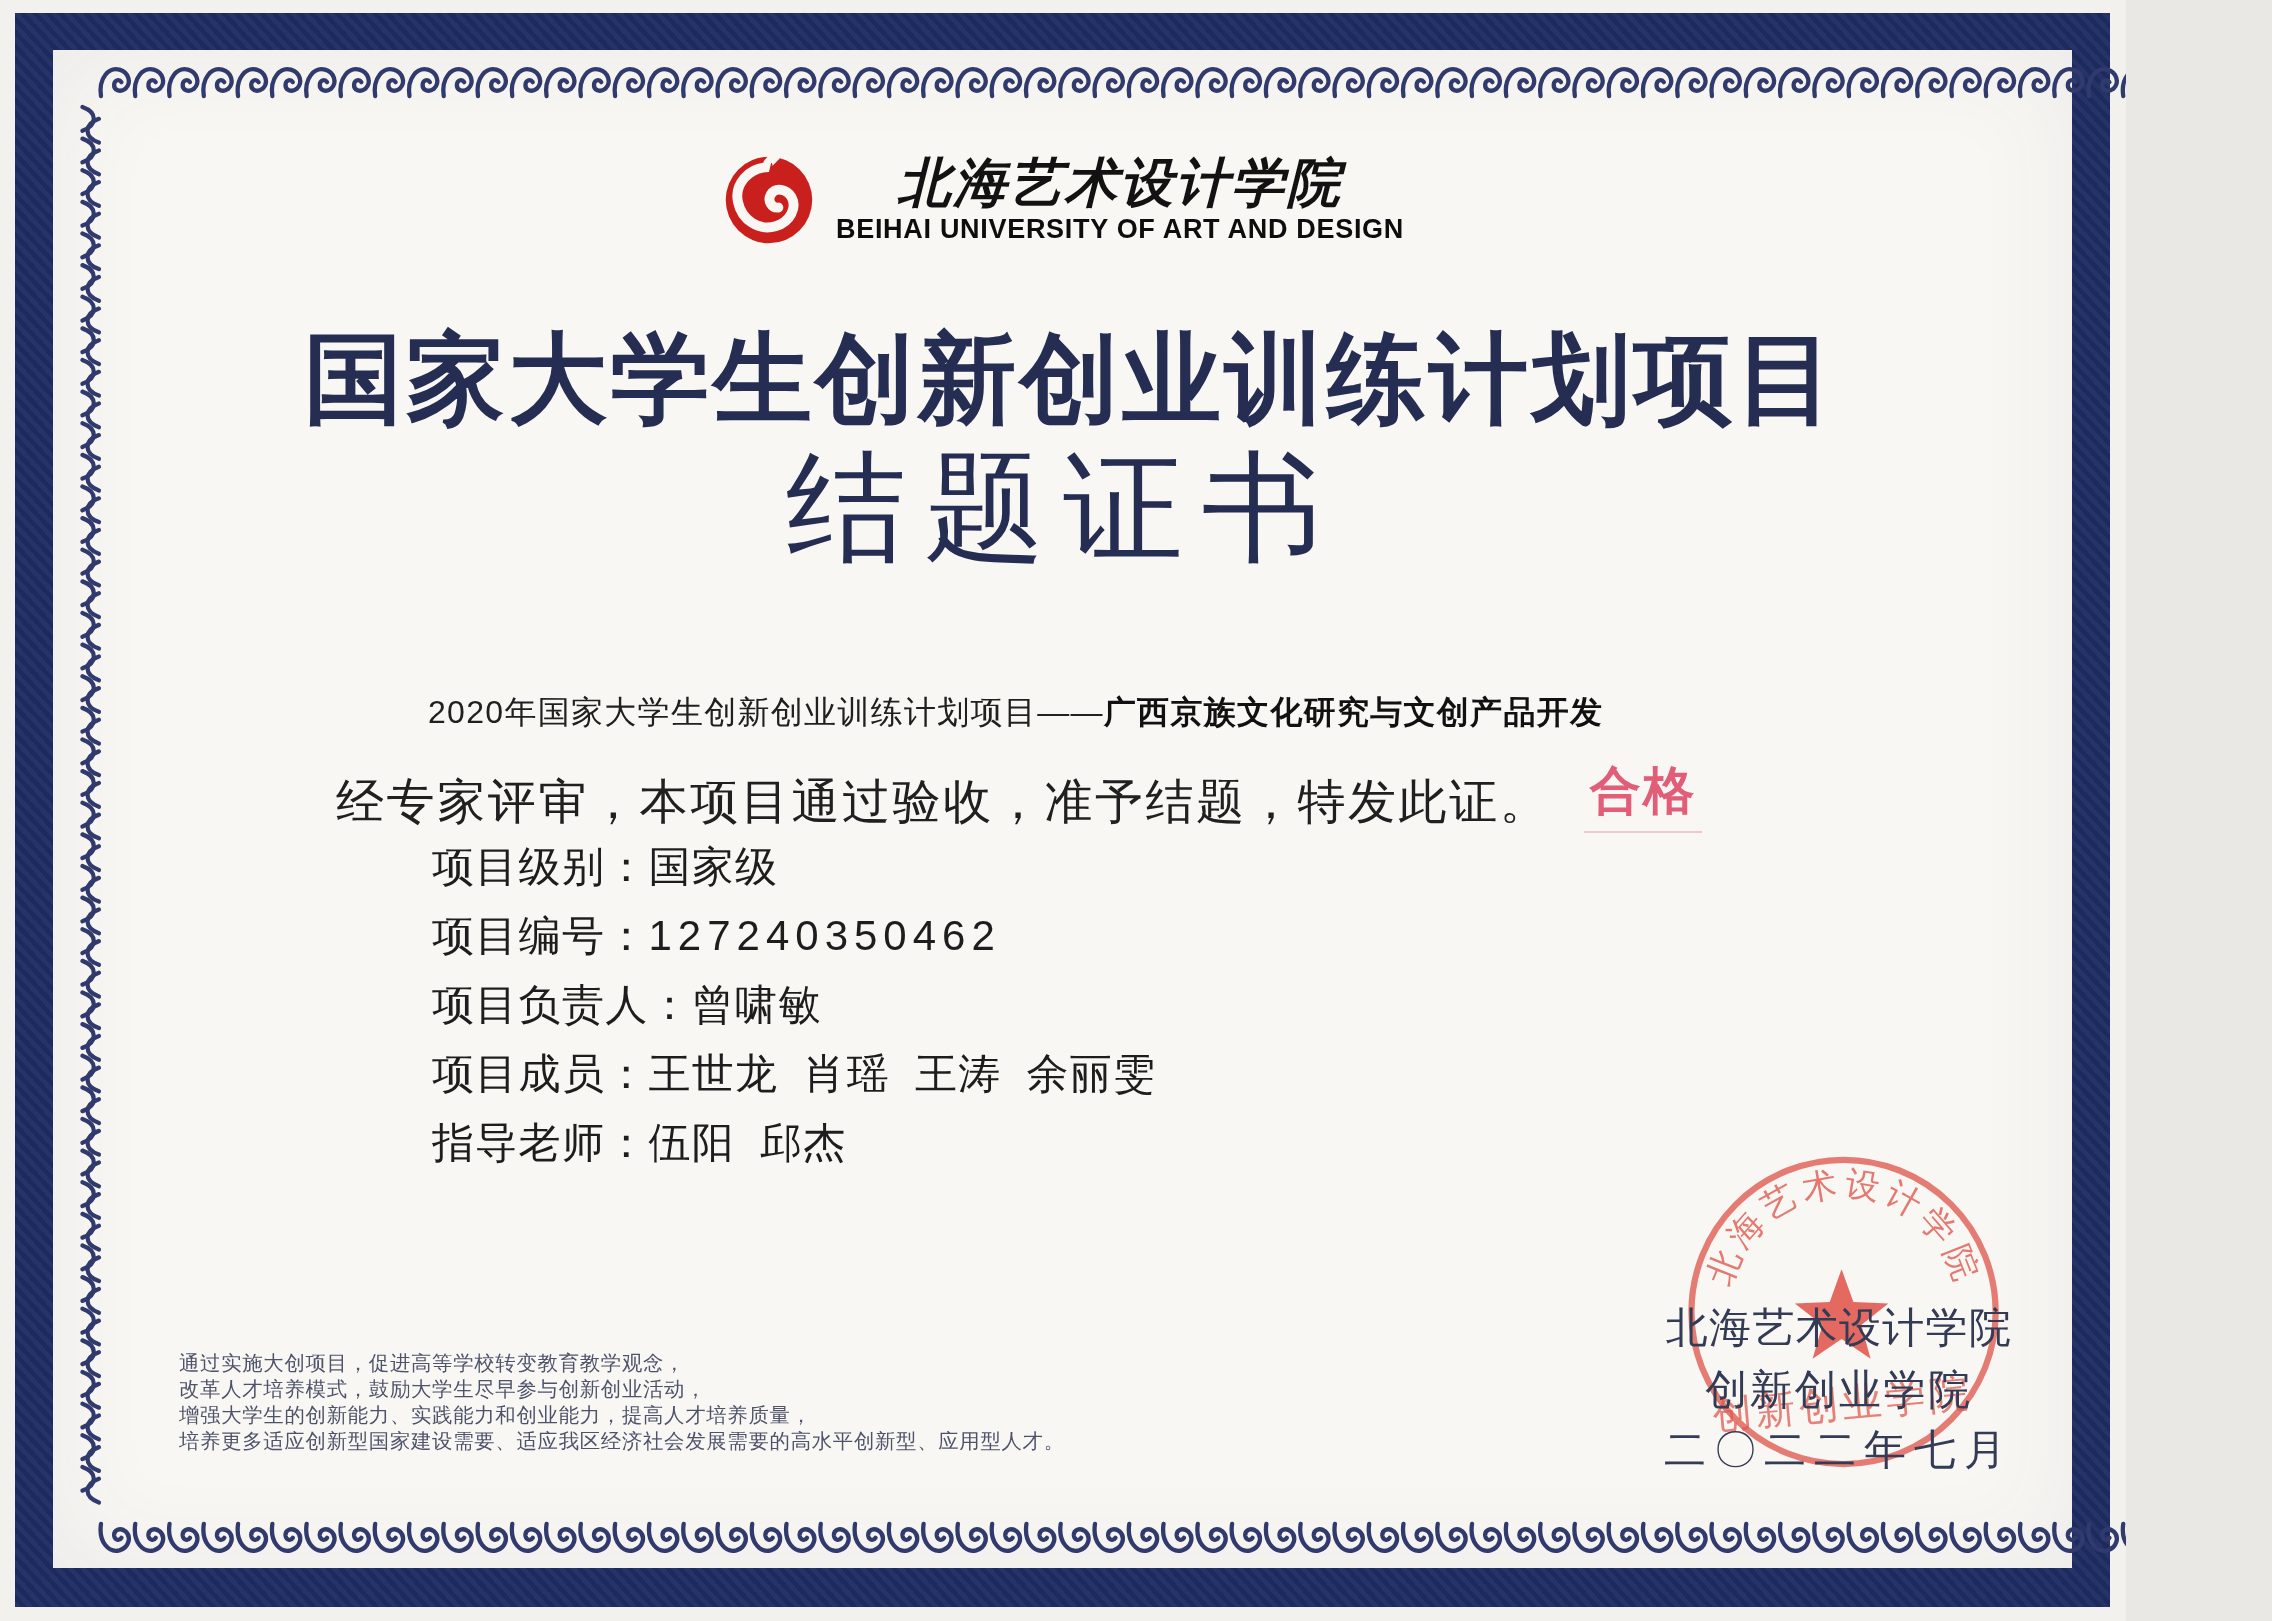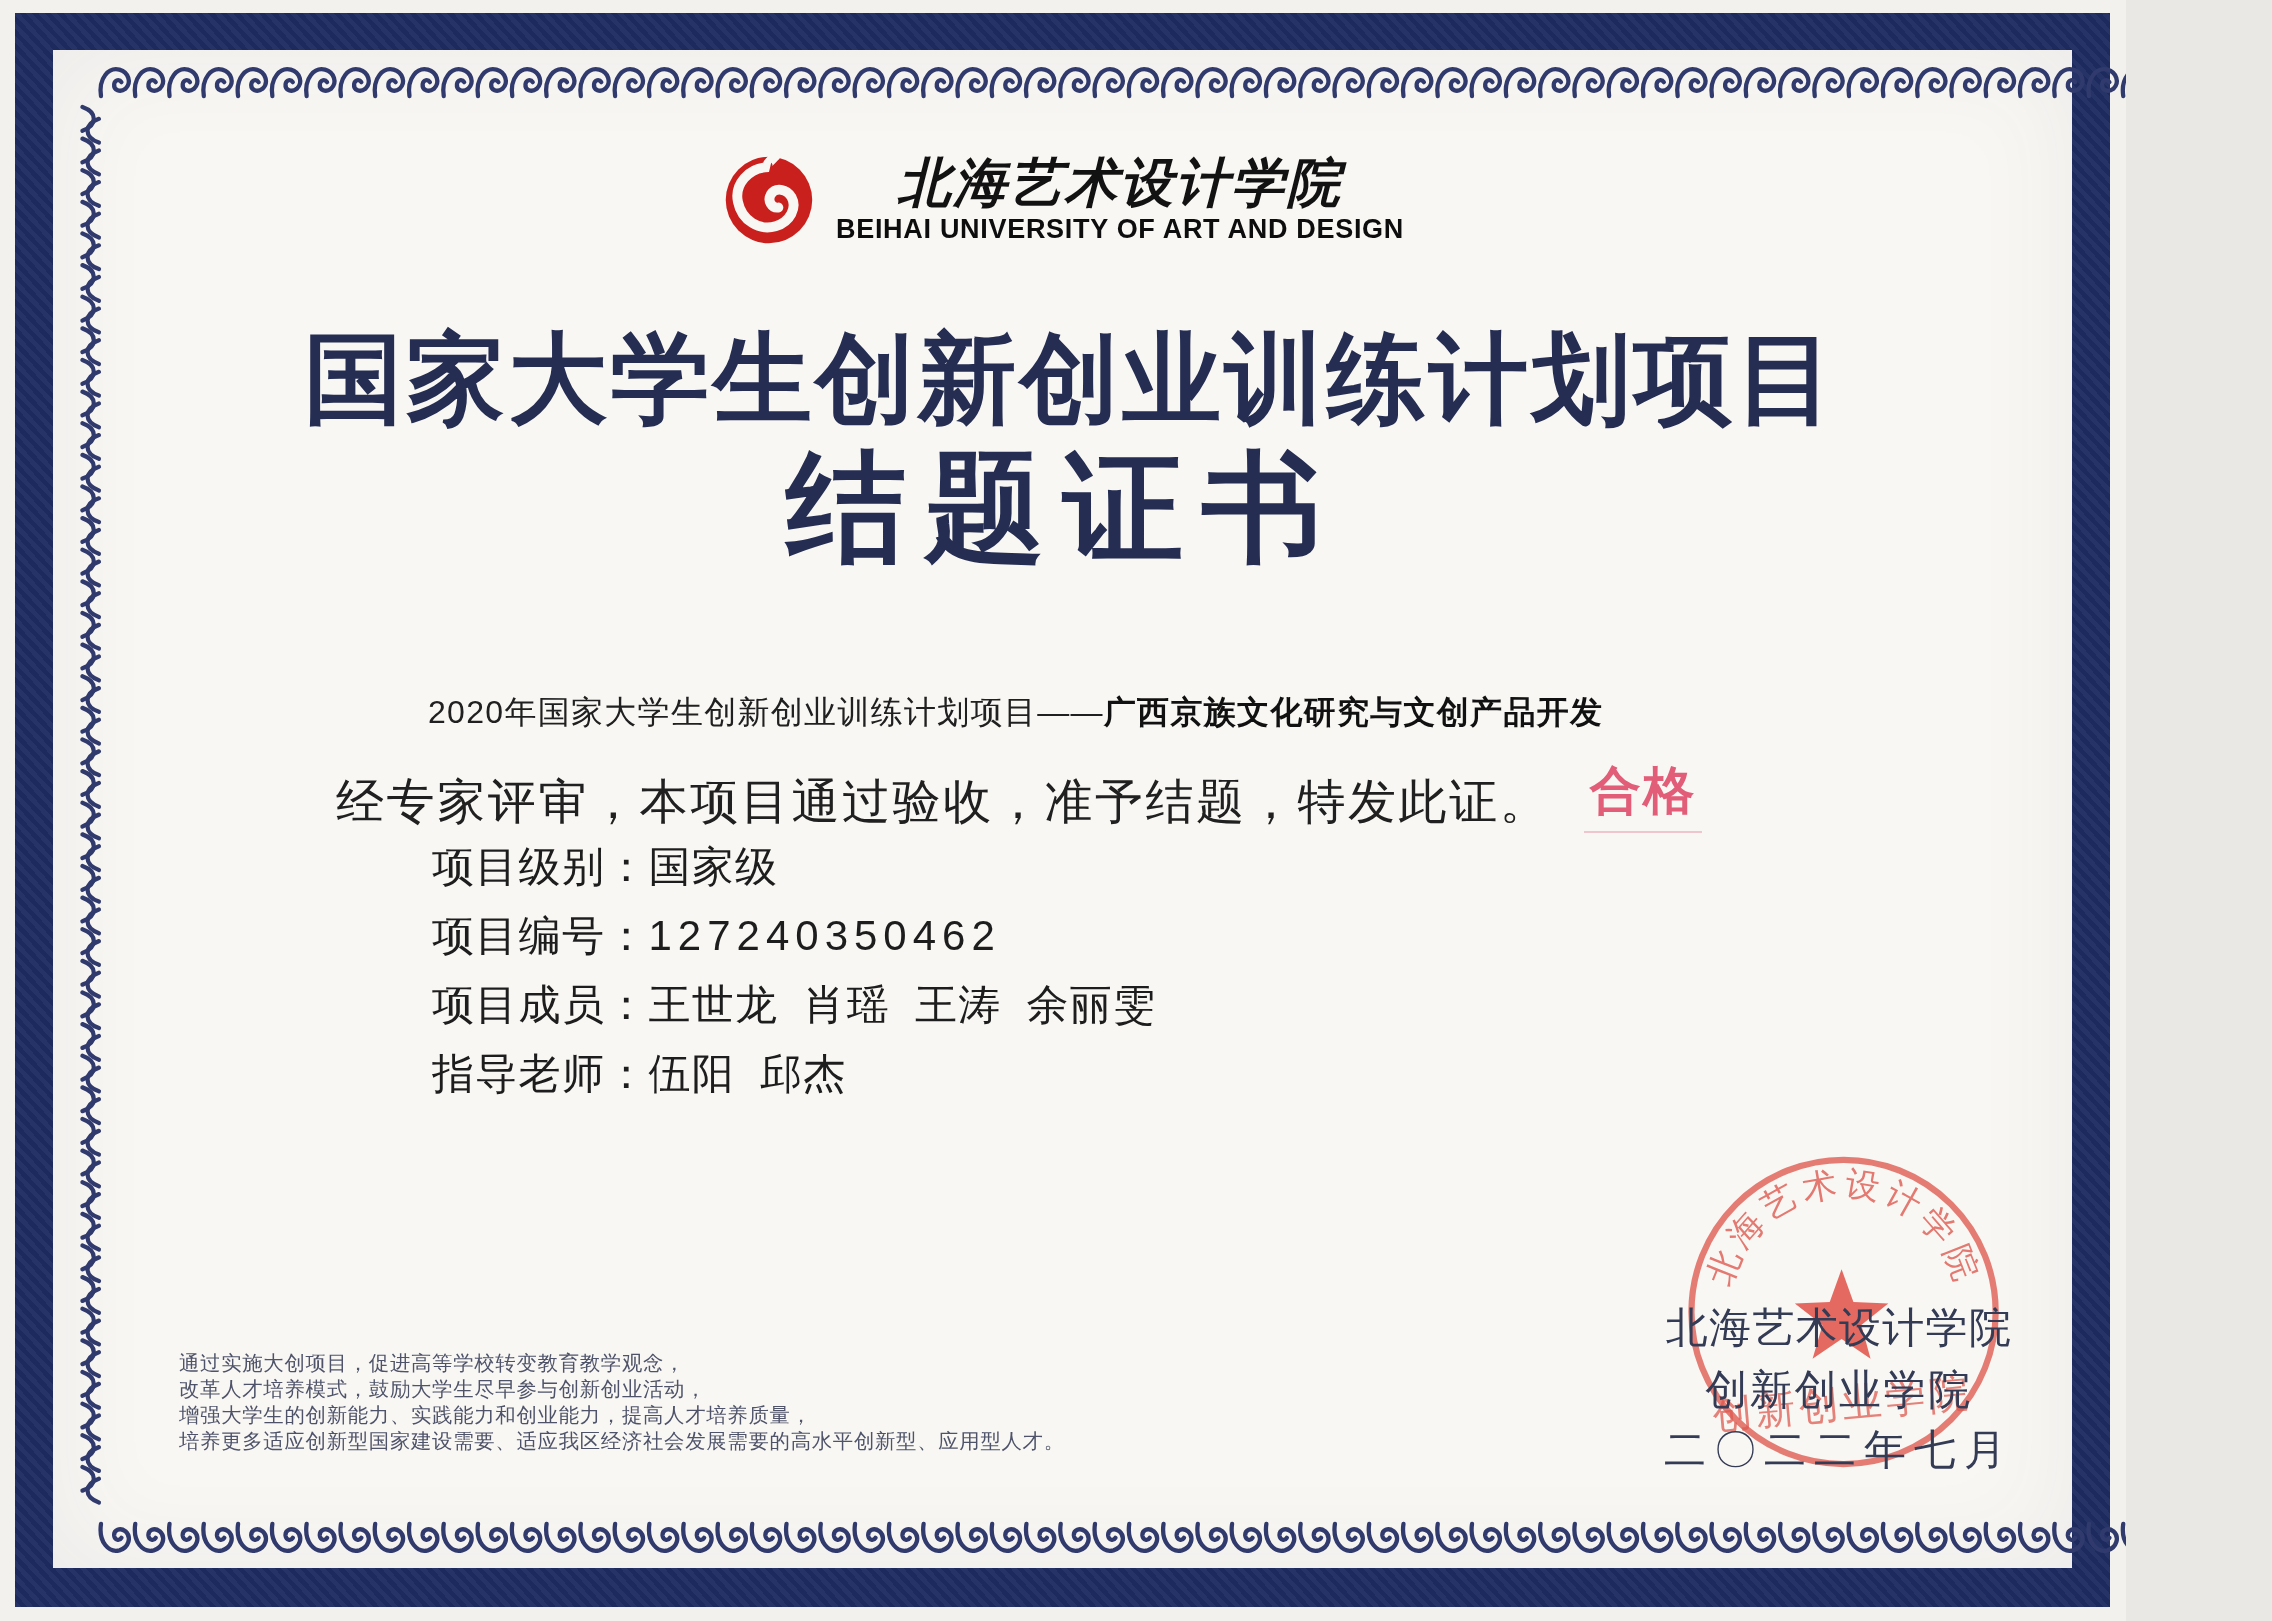--- a/index.html
+++ b/index.html
@@ -25,21 +25,21 @@
   .logo-text{display:flex;flex-direction:column;align-items:center;}
   .logo-cn{font-family:var(--serif);font-weight:bold;font-style:italic;font-size:53px;
            letter-spacing:2.6px;color:#121212;line-height:1;}
   .logo-en{font-family:var(--sans);font-weight:bold;font-size:27px;letter-spacing:0.7px;
            color:#0d0d0d;margin-top:6.6px;line-height:1;}
 
   .title{position:absolute;top:328px;left:0;width:100%;text-align:center;
          font-family:var(--serif);font-weight:bold;font-size:99px;letter-spacing:3.3px;
          color:#252e52;line-height:1.05;margin-left:8px;}
   .subtitle{position:absolute;top:443px;left:0;width:100%;text-align:center;
-         font-family:var(--serif);font-weight:bold;font-size:120px;letter-spacing:18.5px;
+         font-family:var(--serif);font-weight:normal;font-size:120px;letter-spacing:18.5px;
          color:#252e52;line-height:1.1;}
 
   .body-l1{position:absolute;top:691px;left:336px;white-space:nowrap;
            font-size:32px;color:#202020;text-indent:92px;letter-spacing:1.3px;}
   .body-l1 .proj{font-weight:bold;color:#111;}
   .body-l2{position:absolute;top:767px;left:336px;white-space:nowrap;
            font-size:48px;color:#202020;letter-spacing:2.6px;}
   .grade{display:inline-block;font-size:51px;font-weight:bold;color:#e15d78;
          margin-left:34px;position:relative;top:-10.5px;padding:0 5.3px 5.3px 5.3px;
          border-bottom:2px solid rgba(225,93,120,0.32);}
@@ -386,20 +386,21 @@
   <div class="title">国家大学生创新创业训练计划项目</div>
   <div class="subtitle">结题证书</div>
 
   <div class="body-l1"><span>2020年国家大学生创新创业训练计划项目——</span><span class="proj">广西京族文化研究与文创产品开发</span></div>
 
   <div class="body-l2"><span>经专家评审，本项目通过验收，准予结题，特发此证。</span><span class="grade">合格</span></div>
 
   <div class="fields">
     <div class="row"><span>项目级别：</span><span>国家级</span></div>
     <div class="row"><span>项目编号：</span><span class="num">127240350462</span></div>
+    <div class="row"><span>项目负责人：</span><span>曾啸敏</span></div>
     <div class="row"><span>项目成员：</span><span class="names">王世龙 肖瑶 王涛 余丽雯</span></div>
     <div class="row"><span>指导老师：</span><span class="names">伍阳 邱杰</span></div>
   </div>
 
   <div class="footnote">
     <div>通过实施大创项目，促进高等学校转变教育教学观念，</div>
     <div>改革人才培养模式，鼓励大学生尽早参与创新创业活动，</div>
     <div>增强大学生的创新能力、实践能力和创业能力，提高人才培养质量，</div>
     <div>培养更多适应创新型国家建设需要、适应我区经济社会发展需要的高水平创新型、应用型人才。</div>
   </div>

